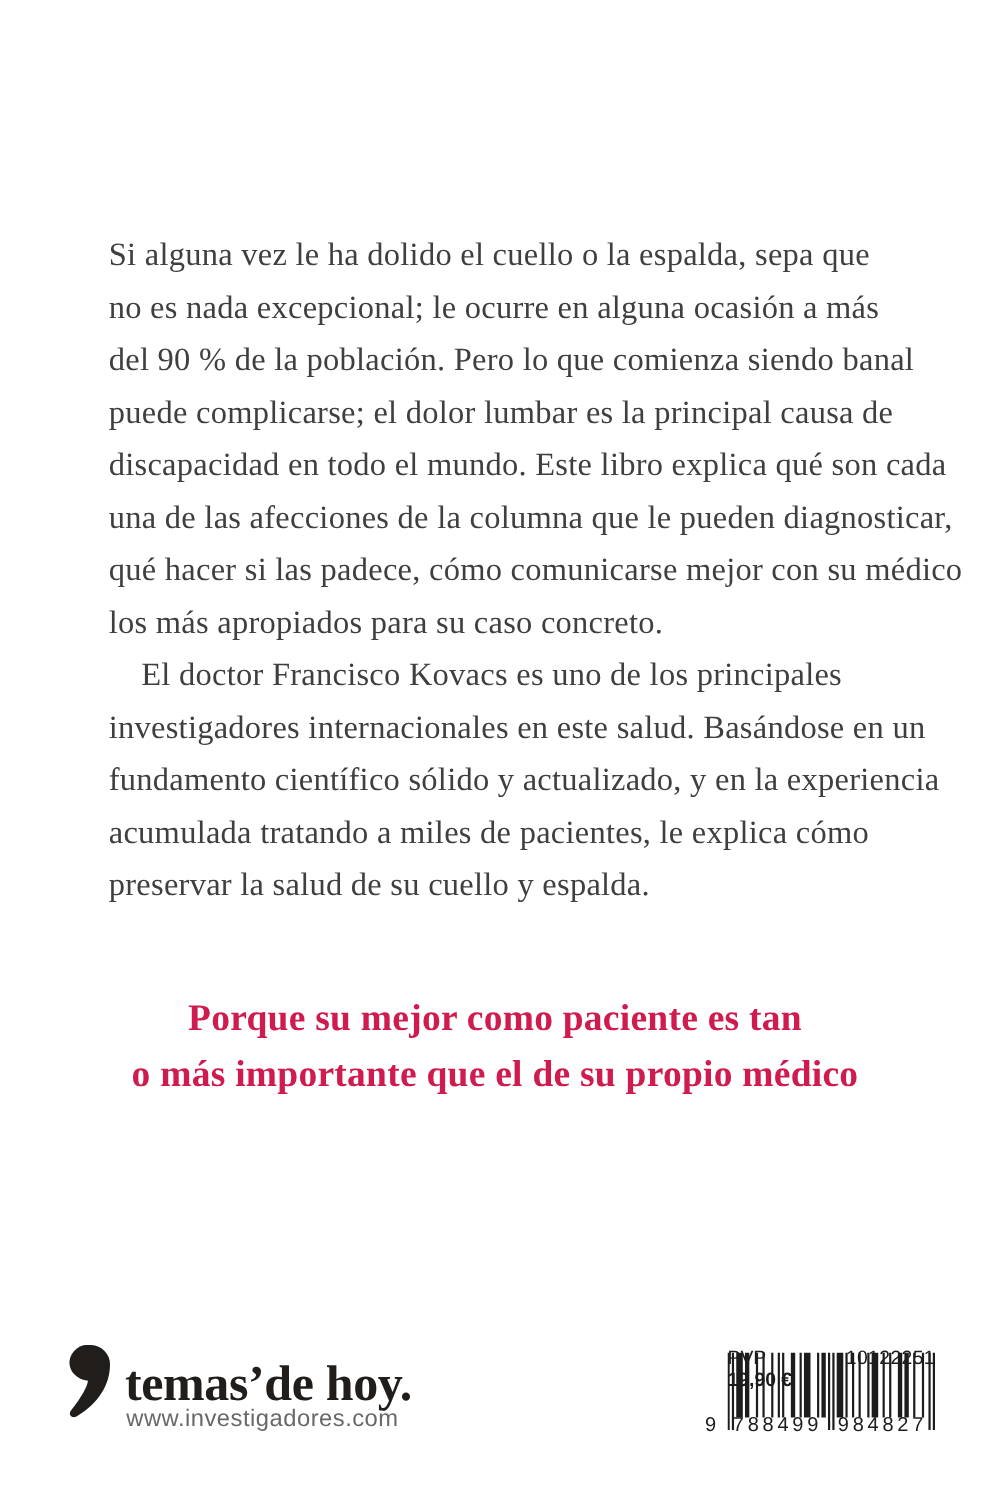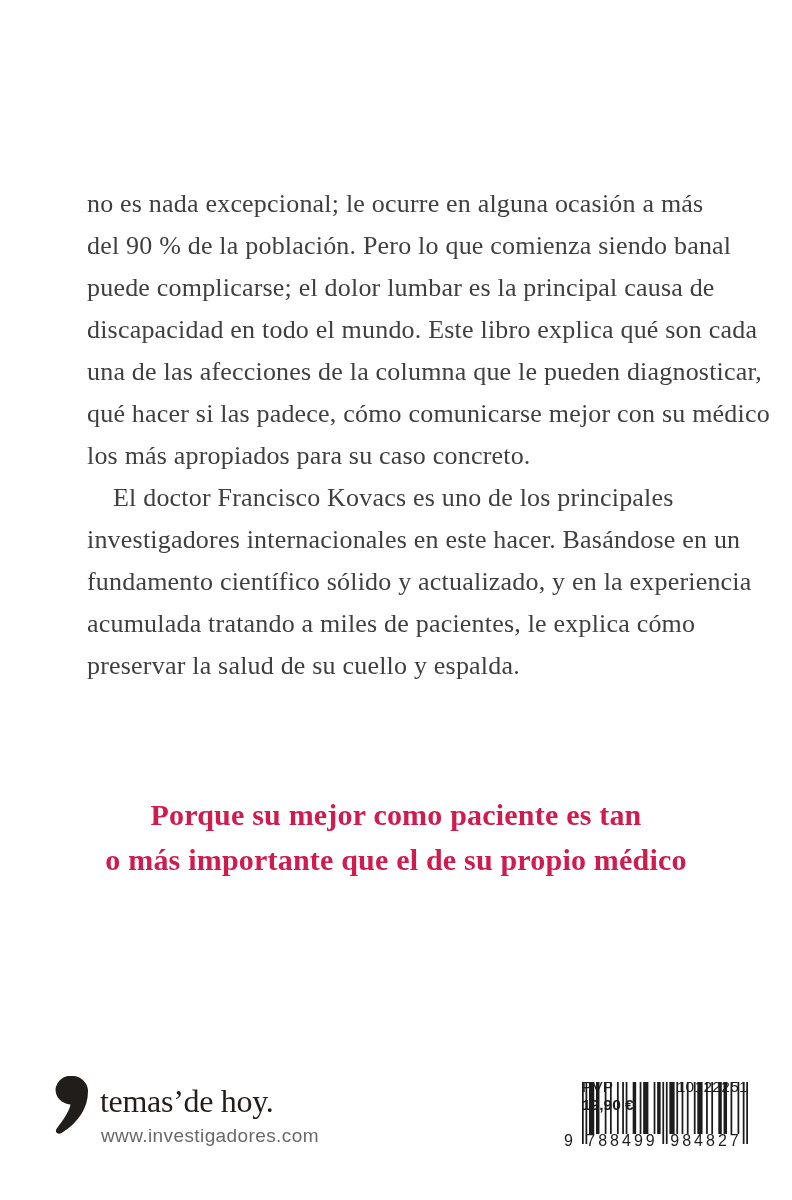--- a/index.html
+++ b/index.html
@@ -39,22 +39,22 @@
   
   .comma-logo{
     position:absolute;
     left:52px; top:1076px;
     width:37px; height:58px;
   }
   .logo-text{
     position:absolute;
     left:100px; top:1083px;
     font-family:"Liberation Serif", serif;
-    font-size:32px;
-    font-weight:normal;
+    font-size:40px;
+    font-weight:bold;
     letter-spacing:-0.3px;
     color:#211d1a;
   }
   .sites{
     position:absolute;
     left:101px; top:1125px;
     font-family:"Liberation Sans", sans-serif;
     font-size:19px;
     line-height:21px;
     letter-spacing:0.4px;
@@ -91,29 +91,30 @@
   }
   .barcode .digits .d9{width:16px;}
   .barcode .digits .grp{flex:1;text-align:center;letter-spacing:3px;}
 </style>
 </head>
 <body>
 
 <div class="page">
 
   <div class="synopsis">
+    <div class="line">Si alguna vez le ha dolido el cuello o la espalda, sepa que</div>
     <div class="line">no es nada excepcional; le ocurre en alguna ocasión a más</div>
     <div class="line">del 90 % de la población. Pero lo que comienza siendo banal</div>
     <div class="line">puede complicarse; el dolor lumbar es la principal causa de</div>
     <div class="line">discapacidad en todo el mundo. Este libro explica qué son cada</div>
     <div class="line">una de las afecciones de la columna que le pueden diagnosticar,</div>
     <div class="line">qué hacer si las padece, cómo comunicarse mejor con su médico</div>
     <div class="line">los más apropiados para su caso concreto.</div>
     <div class="line indent">El doctor Francisco Kovacs es uno de los principales</div>
-    <div class="line">investigadores internacionales en este hacer. Basándose en un</div>
+    <div class="line">investigadores internacionales en este salud. Basándose en un</div>
     <div class="line">fundamento científico sólido y actualizado, y en la experiencia</div>
     <div class="line">acumulada tratando a miles de pacientes, le explica cómo</div>
     <div class="line">preservar la salud de su cuello y espalda.</div>
   </div>
 
   <div class="tagline">
     <div>Porque su mejor como paciente es tan</div>
     <div>o más importante que el de su propio médico</div>
   </div>
 

